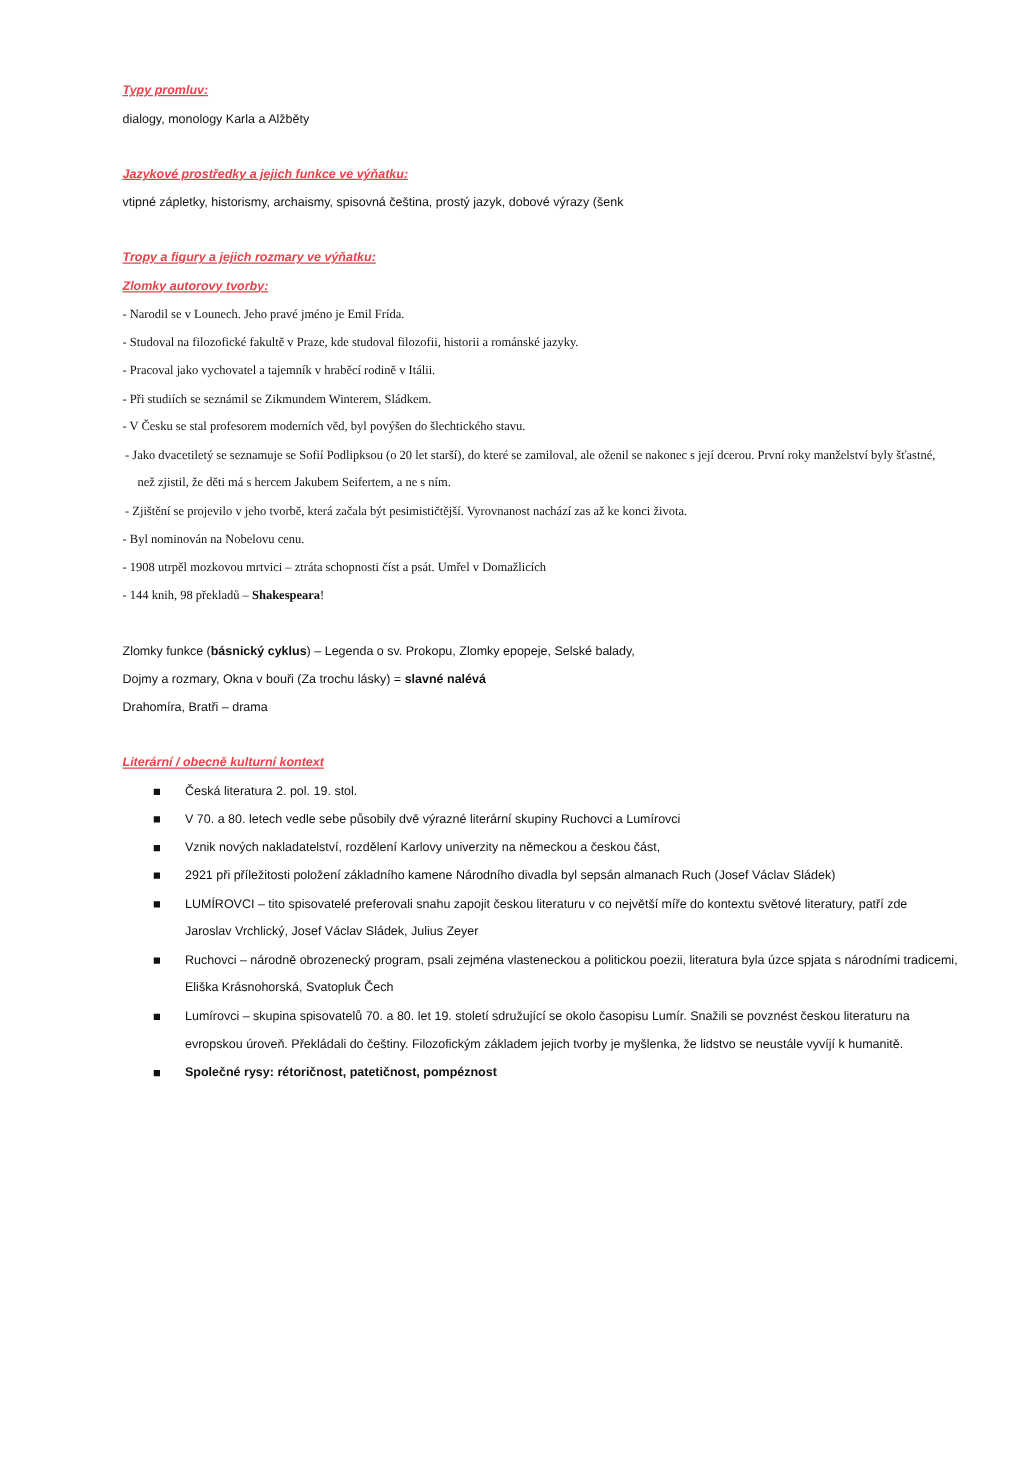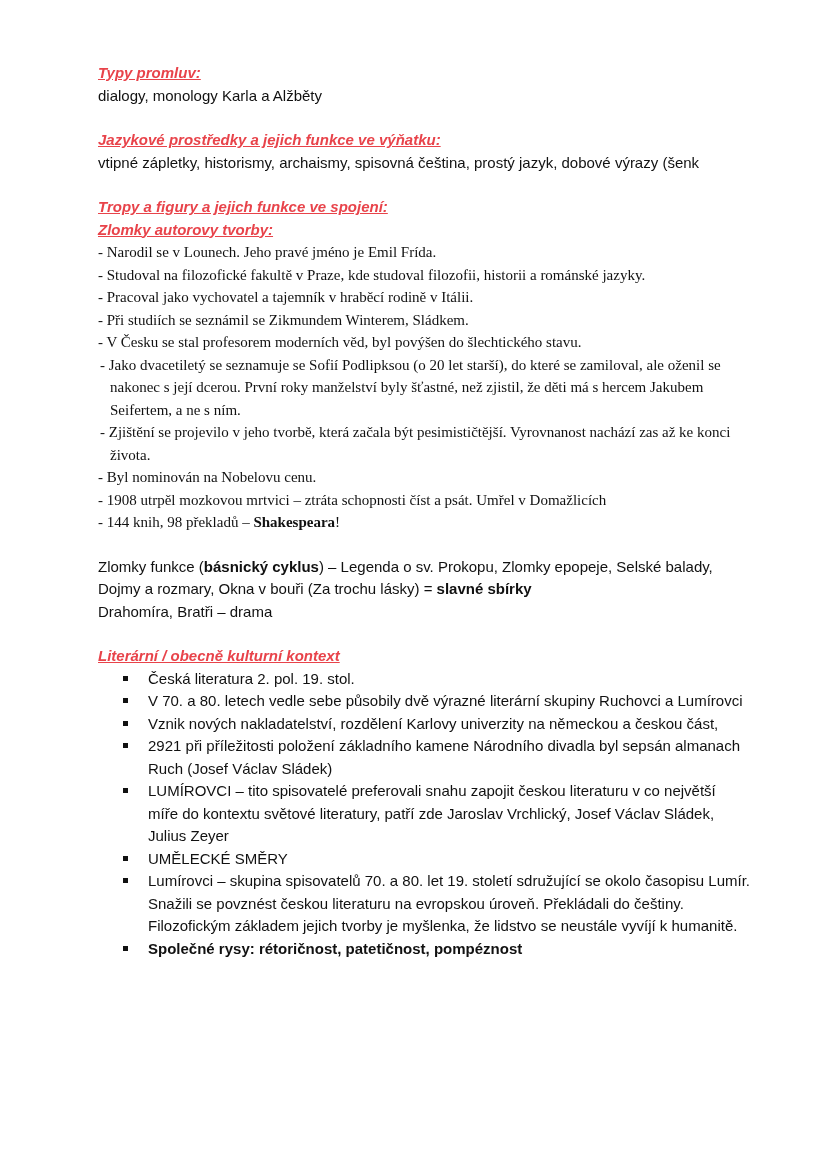--- a/index.html
+++ b/index.html
@@ -1,18 +1,18 @@
 <!DOCTYPE html>
 <html><head>
 <meta charset="utf-8">
 <style>
   html, body { margin: 0; padding: 0; background: #ffffff; }
   body { width: 828px; height: 1171px; position: relative; overflow: hidden;
          font-family: "Liberation Sans", sans-serif; color: #111; }
-  .page { position: absolute; left: 98px; top: 62px; width: 680px; font-size: 15px; line-height: 22.5px; }
+  .page { position: absolute; left: 98px; top: 62px; width: 680px; font-size: 10px; line-height: 22.5px; }
   .heading { color: #e8434a; font-style: italic; font-weight: bold; text-decoration: underline;
              text-decoration-color: #e8434a; display: block; }
   .p { display: block; white-space: nowrap; }
   .gap { height: 22px; }
   .dash-line { display: block; padding-left: 10px; text-indent: -10px; white-space: normal; width: 660px; font-family: Liberation Serif, serif; }
   .dash-line.shift { padding-left: 12px; text-indent: -10px; }
   ul.bullets { list-style: none; margin: 0; padding: 0 0 0 50px; }
   ul.bullets li { position: relative; width: 620px; }
   ul.bullets li::before { content: ""; position: absolute; left: -25px; top: 8px; width: 5px; height: 5px; background: #111; }
   b { font-weight: bold; }
@@ -23,43 +23,43 @@
 <div class="page">
 
   <span class="heading">Typy promluv:</span>
   <span class="p">dialogy, monology Karla a Alžběty</span>
   <div class="gap"></div>
 
   <span class="heading">Jazykové prostředky a jejich funkce ve výňatku:</span>
   <span class="p">vtipné zápletky, historismy, archaismy, spisovná čeština, prostý jazyk, dobové výrazy (šenk</span>
   <div class="gap"></div>
 
-  <span class="heading">Tropy a figury a jejich funkce ve spojení:</span>
+  <span class="heading">Tropy a figury a jejich rozmary ve výňatku:</span>
   <span class="heading">Zlomky autorovy tvorby:</span>
   <span class="dash-line">- Narodil se v Lounech. Jeho pravé jméno je Emil Frída.</span>
   <span class="dash-line"> - Studoval na filozofické fakultě v Praze, kde studoval filozofii, historii a románské jazyky.</span>
   <span class="dash-line">- Pracoval jako vychovatel a tajemník v hraběcí rodině v Itálii.</span>
   <span class="dash-line">- Při studiích se seznámil se Zikmundem Winterem, Sládkem.</span>
   <span class="dash-line">- V Česku se stal profesorem moderních věd, byl povýšen do šlechtického stavu.</span>
   <span class="dash-line shift" style="width:640px">- Jako dvacetiletý se seznamuje se Sofií Podlipksou (o 20 let starší), do které se zamiloval, ale oženil se nakonec s její dcerou. První roky manželství byly šťastné, než zjistil, že děti má s hercem Jakubem Seifertem, a ne s ním.</span>
   <span class="dash-line shift">- Zjištění se projevilo v jeho tvorbě, která začala být pesimističtější. Vyrovnanost nachází zas až ke konci života.</span>
   <span class="dash-line">- Byl nominován na Nobelovu cenu.</span>
   <span class="dash-line">- 1908 utrpěl mozkovou mrtvici – ztráta schopnosti číst a psát. Umřel v Domažlicích</span>
   <span class="dash-line"><span>- 144 knih, 98 překladů – </span><b>Shakespeara</b><span>!</span></span>
   <div class="gap"></div>
 
   <span class="p"><span>Zlomky funkce (</span><b>básnický cyklus</b><span>) – Legenda o sv. Prokopu, Zlomky epopeje, Selské balady,</span></span>
-  <span class="p"><span>Dojmy a rozmary, Okna v bouři (Za trochu lásky) = </span><b>slavné sbírky</b></span>
+  <span class="p"><span>Dojmy a rozmary, Okna v bouři (Za trochu lásky) = </span><b>slavné nalévá</b></span>
   <span class="p">Drahomíra, Bratři – drama</span>
   <div class="gap"></div>
 
   <span class="heading">Literární / obecně kulturní kontext</span>
   <ul class="bullets">
     <li>Česká literatura 2. pol. 19. stol.</li>
     <li style="white-space:nowrap">V 70. a 80. letech vedle sebe působily dvě výrazné literární skupiny Ruchovci a Lumírovci</li>
     <li style="white-space:nowrap">Vznik nových nakladatelství, rozdělení Karlovy univerzity na německou a českou část,</li>
     <li>2921 při příležitosti položení základního kamene Národního divadla byl sepsán almanach Ruch (Josef Václav Sládek)</li>
     <li style="width:600px">LUMÍROVCI – tito spisovatelé preferovali snahu zapojit českou literaturu v co největší míře do kontextu světové literatury, patří zde Jaroslav Vrchlický, Josef Václav Sládek, Julius Zeyer</li>
-    <li>UMĚLECKÉ SMĚRY</li>
+    <li>Ruchovci – národně obrozenecký program, psali zejména vlasteneckou a politickou poezii, literatura byla úzce spjata s národními tradicemi, Eliška Krásnohorská, Svatopluk Čech</li>
     <li>Lumírovci – skupina spisovatelů 70. a 80. let 19. století sdružující se okolo časopisu Lumír. Snažili se povznést českou literaturu na evropskou úroveň. Překládali do češtiny. Filozofickým základem jejich tvorby je myšlenka, že lidstvo se neustále vyvíjí k humanitě.</li>
     <li><b>Společné rysy: rétoričnost, patetičnost, pompéznost</b></li>
   </ul>
 </div>
 
 </body></html>

